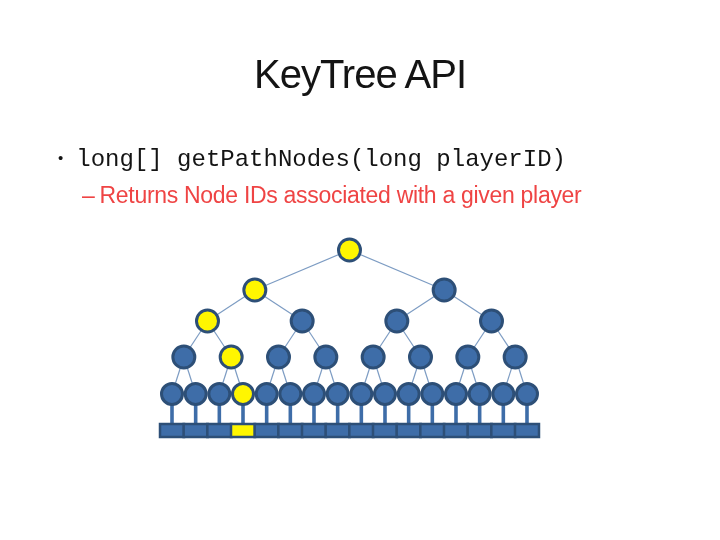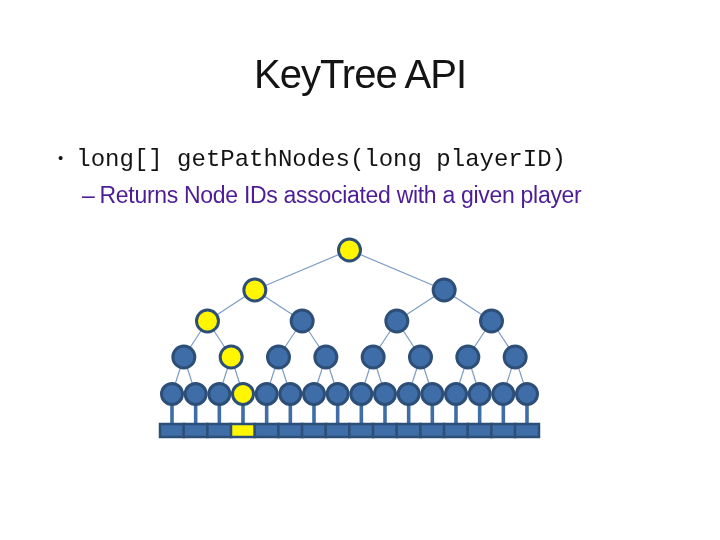--- a/index.html
+++ b/index.html
@@ -50,21 +50,21 @@
     color: #141414;
   }
   .sub-line {
     position: absolute;
     top: 169px;
     left: 82px;
     line-height: 29px;
     font-size: 23px;
     letter-spacing: -0.3px;
     white-space: nowrap;
-    color: #4c1d95;
+    color: #ef4444;
   }
   .sub-marker {
     margin-right: 5px;
   }
   .tree-svg {
     position: absolute;
     top: 0;
     left: 0;
   }
 </style>

